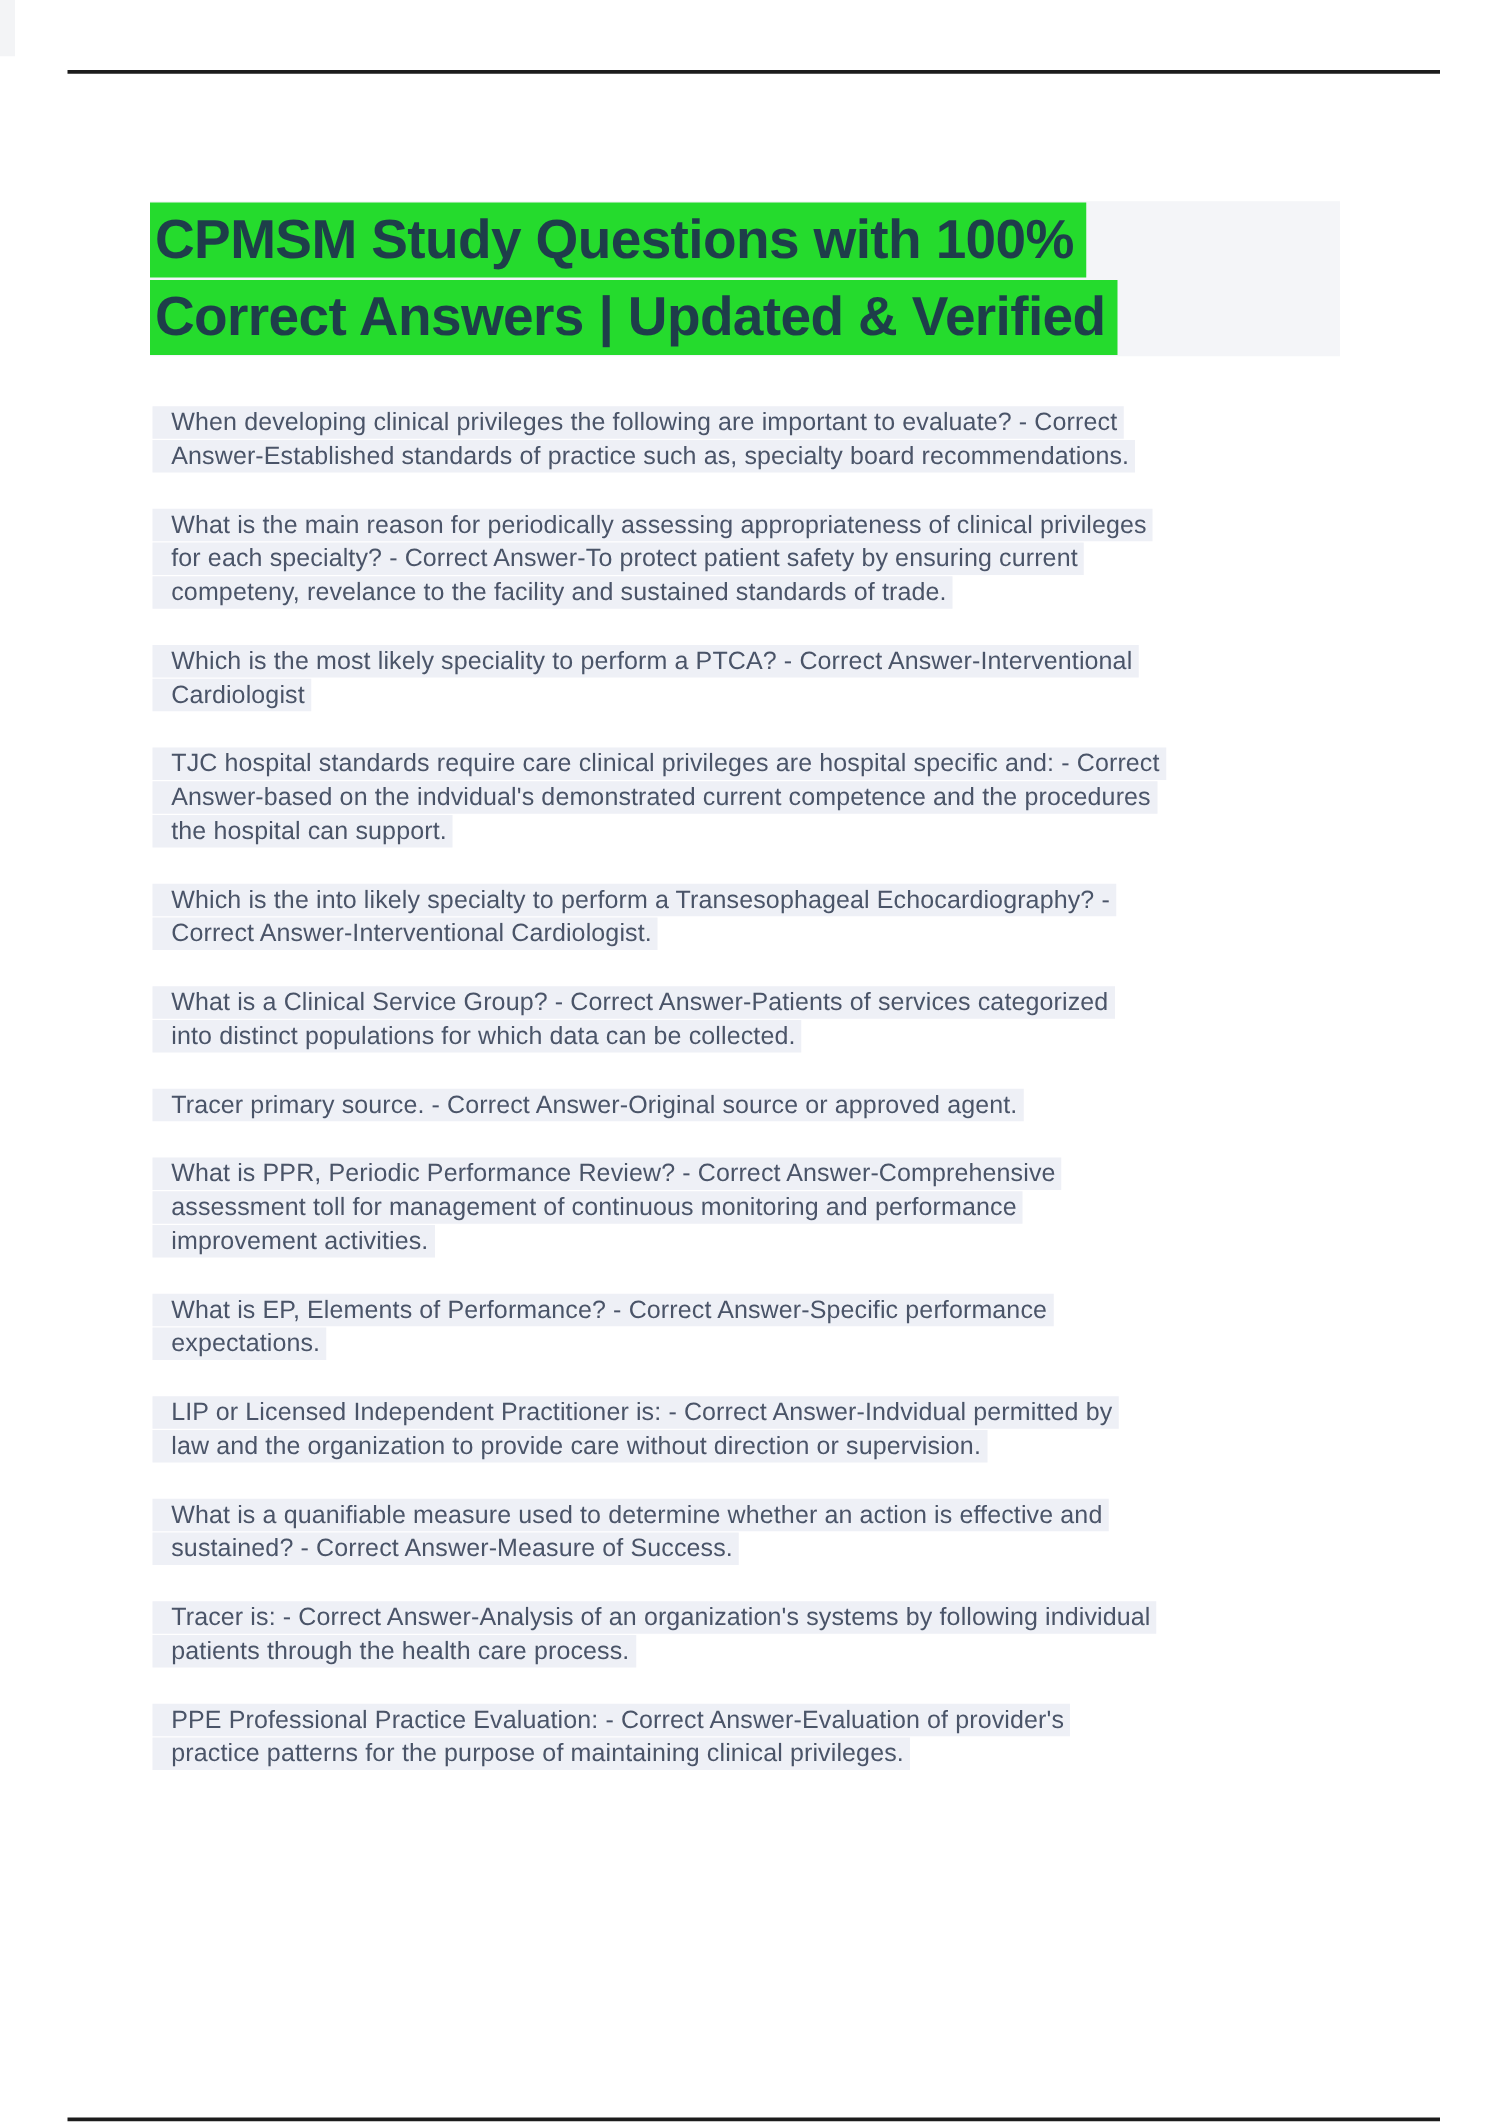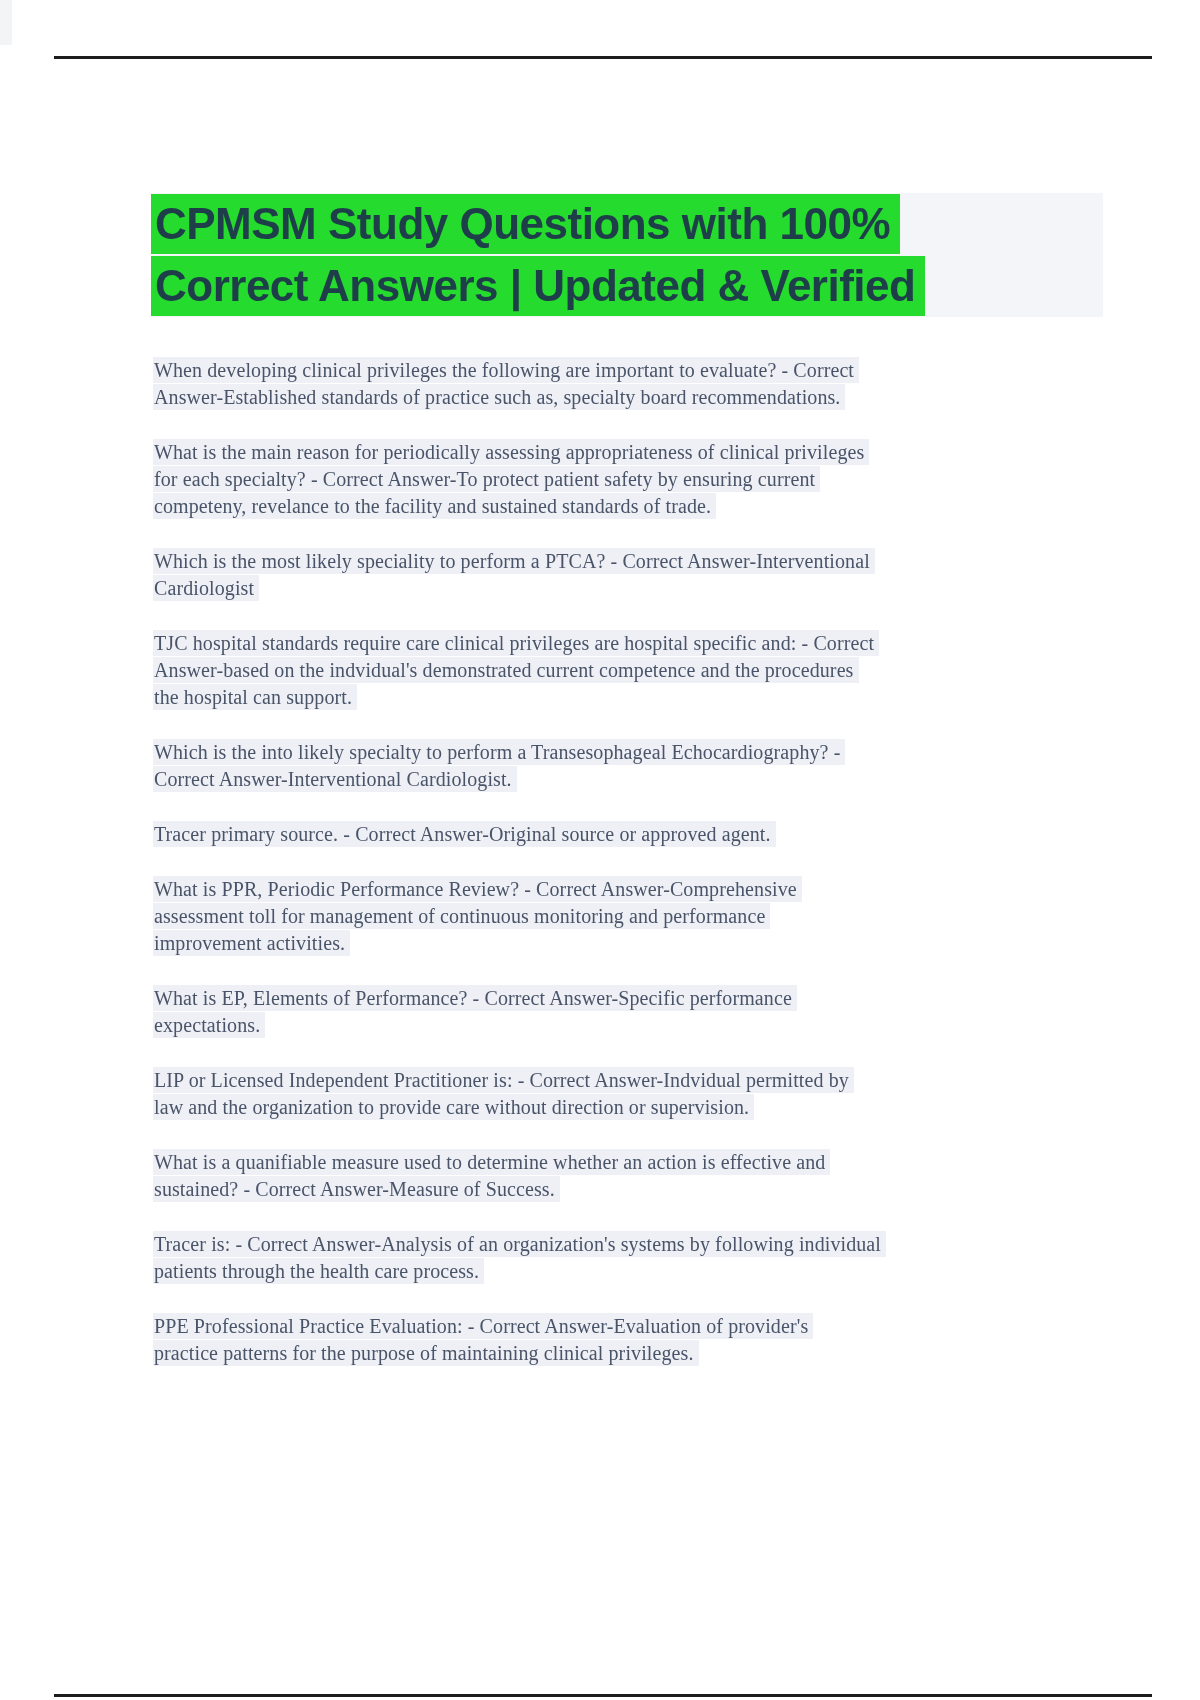--- a/index.html
+++ b/index.html
@@ -24,21 +24,21 @@
     position:absolute;left:54px;width:1098px;height:3px;
     background:var(--rule);
   }
   .rule-top{top:56px;}
   .rule-bottom{top:1694px;}
   .corner-artifact{
     position:absolute;left:0;top:0;width:12px;height:45px;
     background:#F3F4F6;
   }
   .content{
-    position:absolute;left:153px;top:161px;width:952px;margin-top:32px;
+    position:absolute;left:122px;top:161px;width:952px;
   }
   .title-wrap{
     background:var(--title-block-bg);
     margin-left:-2px;
     width:952px;
     margin-bottom:40px;
   }
   .doc-title{
     font-size:44px;
     font-weight:bold;
@@ -55,25 +55,24 @@
   }
   .para{
     font-size:20px;
     line-height:27px;
     color:var(--body-text);
     margin:0 0 28px 0;
     letter-spacing:0.1px;
   }
   .hl-light{
     background:var(--body-highlight);
-    padding:2px 5px 2px 1px;
+    padding:2px 5px 2px 15px;
     -webkit-box-decoration-break:clone;
     box-decoration-break:clone;
     white-space:pre-line;
-    font-family:Liberation Serif, serif;
   }
 </style>
 </head>
 <body>
 
 <div class="page">
   <div class="corner-artifact"></div>
   <div class="rule rule-top"></div>
 
   <div class="content">
@@ -87,20 +86,22 @@
     <p class="para"><span class="hl-light">What is the main reason for periodically assessing appropriateness of clinical privileges
 for each specialty? - Correct Answer-To protect patient safety by ensuring current
 competeny, revelance to the facility and sustained standards of trade.</span></p>
     <p class="para"><span class="hl-light">Which is the most likely speciality to perform a PTCA? - Correct Answer-Interventional
 Cardiologist</span></p>
     <p class="para"><span class="hl-light">TJC hospital standards require care clinical privileges are hospital specific and: - Correct
 Answer-based on the indvidual's demonstrated current competence and the procedures
 the hospital can support.</span></p>
     <p class="para"><span class="hl-light">Which is the into likely specialty to perform a Transesophageal Echocardiography? -
 Correct Answer-Interventional Cardiologist.</span></p>
+    <p class="para"><span class="hl-light">What is a Clinical Service Group? - Correct Answer-Patients of services categorized
+into distinct populations for which data can be collected.</span></p>
     <p class="para"><span class="hl-light">Tracer primary source. - Correct Answer-Original source or approved agent.</span></p>
     <p class="para"><span class="hl-light">What is PPR, Periodic Performance Review? - Correct Answer-Comprehensive
 assessment toll for management of continuous monitoring and performance
 improvement activities.</span></p>
     <p class="para"><span class="hl-light">What is EP, Elements of Performance? - Correct Answer-Specific performance
 expectations.</span></p>
     <p class="para"><span class="hl-light">LIP or Licensed Independent Practitioner is: - Correct Answer-Indvidual permitted by
 law and the organization to provide care without direction or supervision.</span></p>
     <p class="para"><span class="hl-light">What is a quanifiable measure used to determine whether an action is effective and
 sustained? - Correct Answer-Measure of Success.</span></p>

